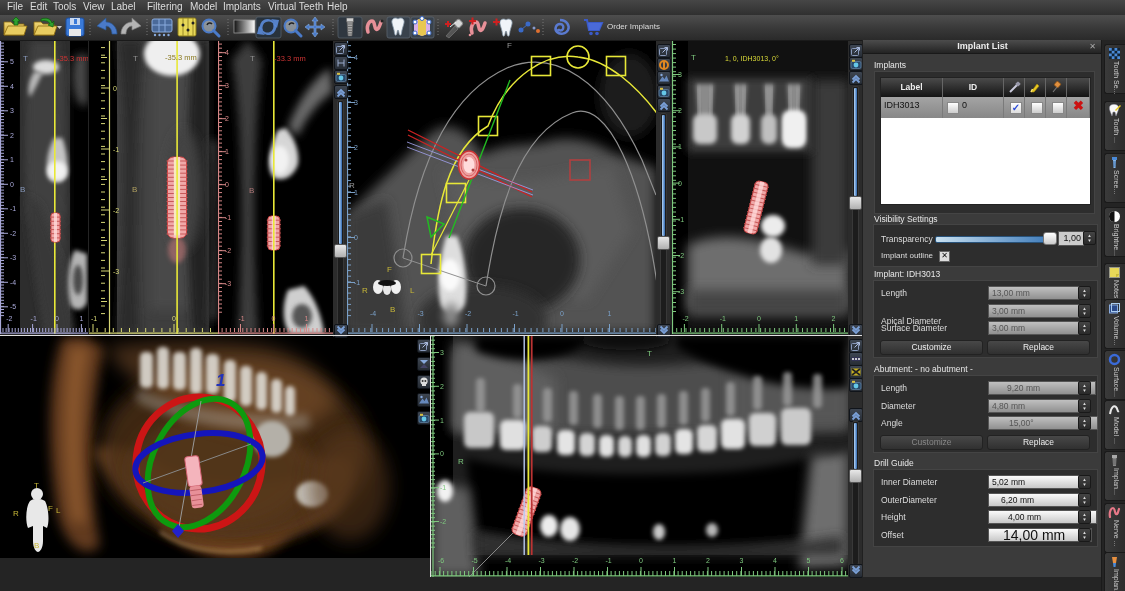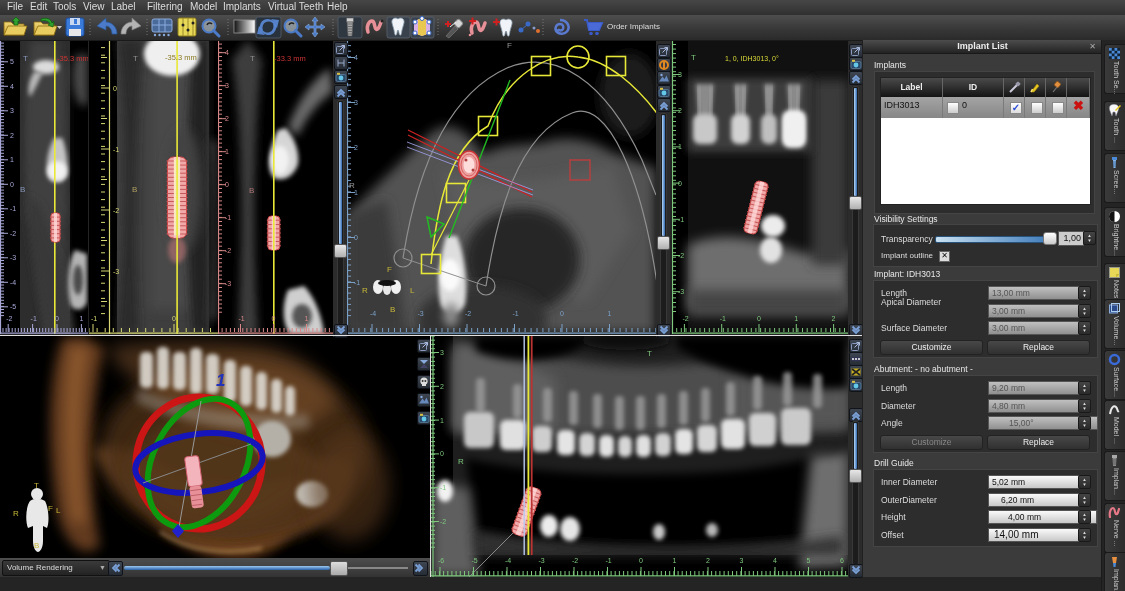--- a/index.html
+++ b/index.html
@@ -628,36 +628,20 @@
         </svg>
       </div>
       <div class="cbtn" style="top:75px">
         <svg width="12" height="12" viewBox="0 0 12 12">
           <rect x="1" y="3.5" width="10" height="7" rx="1.5" fill="#2a4a6a" stroke="#6688aa" stroke-width="0.7"></rect>
           <circle cx="6" cy="7" r="2.4" fill="#66c8e8"></circle>
           <rect x="2" y="1.8" width="3" height="2" fill="#d8c040"></rect>
         </svg>
       </div>
     </div>
-    <div style="position:absolute;left:0px;top:558px;width:430px;height:19px;background:linear-gradient(180deg,#4e4e4e,#333)">
-      <div style="position:absolute;left:2px;top:2px;width:102px;height:14px;background:linear-gradient(180deg,#3a3a3a,#232323);border:1px solid #111;border-radius:2px;color:#ddd;font-size:8px;line-height:13px;padding-left:4px">Volume Rendering<span style="position:absolute;right:3px;top:0px;color:#aaa;font-size:7px">▼</span></div>
-      <div class="cbtn" style="left:108px;top:3px;width:13px;height:13px">
-        <svg width="12" height="12" viewBox="0 0 12 12">
-          <path d="M7.5,2.5 L4,6 L7.5,9.5 M10.5,2.5 L7,6 L10.5,9.5" stroke="#7aa0d8" stroke-width="1.8" fill="none"></path>
-        </svg>
-      </div>
-      <div style="position:absolute;left:124px;top:8px;width:206px;height:4px;background:linear-gradient(180deg,#9cc8f0,#2860a8);border-radius:2px"></div>
-      <div style="position:absolute;left:346px;top:9px;width:62px;height:2px;background:#888"></div>
-      <div style="position:absolute;left:330px;top:3px;width:16px;height:13px;background:linear-gradient(180deg,#ddd,#aaa);border:1px solid #555;border-radius:2px"></div>
-      <div class="cbtn" style="left:413px;top:3px;width:13px;height:13px">
-        <svg width="12" height="12" viewBox="0 0 12 12">
-          <path d="M4.5,2.5 L8,6 L4.5,9.5 M1.5,2.5 L5,6 L1.5,9.5" stroke="#7aa0d8" stroke-width="1.8" fill="none"></path>
-        </svg>
-      </div>
-    </div>
     <div style="position:absolute;left:0;top:334.5px;width:862px;height:1.5px;background:#e0e0e0"></div>
     <div style="position:absolute;left:429.5px;top:336px;width:1.5px;height:241px;background:#e0e0e0"></div>
     <div style="position:absolute;left:0;top:0;width:1125px;height:15px;background:linear-gradient(180deg,#464646,#303030);border-bottom:1px solid #222">
       <span style="position:absolute;left:7px;top:1px;font-size:10px;color:#ddd">File</span>
       <span style="position:absolute;left:30px;top:1px;font-size:10px;color:#ddd">Edit</span>
       <span style="position:absolute;left:53px;top:1px;font-size:10px;color:#ddd">Tools</span>
       <span style="position:absolute;left:83px;top:1px;font-size:10px;color:#ddd">View</span>
       <span style="position:absolute;left:111px;top:1px;font-size:10px;color:#ddd">Label</span>
       <span style="position:absolute;left:147px;top:1px;font-size:10px;color:#ddd">Filtering</span>
       <span style="position:absolute;left:190px;top:1px;font-size:10px;color:#ddd">Model</span>
@@ -842,38 +826,38 @@
       <div style="position:absolute;left:18px;top:211px;font-size:8px;color:#ddd">Implant outline</div>
       <div style="position:absolute;left:76px;top:211px;width:9px;height:9px;background:#ddd;border:1px solid #666;font-size:8px;line-height:8px;text-align:center;color:#111">✕</div>
       <div style="position:absolute;left:11px;top:229px;font-size:8.5px;color:#e8e8e8">Implant: IDH3013</div>
       <div style="position:absolute;left:10px;top:240px;width:223px;height:76px;background:#2d2d2d;border:1px solid #444"></div>
       <div style="position:absolute;left:18px;top:248px;font-size:8.5px;color:#ddd">Length</div>
       <div style="position:absolute;left:125px;top:246px;width:88px;height:12px;background:linear-gradient(180deg,#c0c0c0,#909090);border:1px solid #555;font-size:8.5px;color:#555;line-height:12px;padding-left:3px">13,00 mm</div>
       <div class="spin" style="left:215px;top:246px">
         <span>▲</span>
         <span>▼</span>
       </div>
-      <div style="position:absolute;left:18px;top:257px;font-size:8.5px;color:#ddd">Apical Diameter</div>
+      <div style="position:absolute;left:18px;top:276px;font-size:8.5px;color:#ddd">Apical Diameter</div>
       <div style="position:absolute;left:125px;top:263.5px;width:88px;height:12px;background:linear-gradient(180deg,#c0c0c0,#909090);border:1px solid #555;font-size:8.5px;color:#555;line-height:12px;padding-left:3px">3,00 mm</div>
       <div class="spin" style="left:215px;top:263.5px">
         <span>▲</span>
         <span>▼</span>
       </div>
       <div style="position:absolute;left:18px;top:283.0px;font-size:8.5px;color:#ddd">Surface Diameter</div>
       <div style="position:absolute;left:125px;top:281.0px;width:88px;height:12px;background:linear-gradient(180deg,#c0c0c0,#909090);border:1px solid #555;font-size:8.5px;color:#555;line-height:12px;padding-left:3px">3,00 mm</div>
       <div class="spin" style="left:215px;top:281.0px">
         <span>▲</span>
         <span>▼</span>
       </div>
       <div style="position:absolute;left:17px;top:299.5px;width:101px;height:13px;background:linear-gradient(180deg,#484848,#303030);border:1px solid #222;border-radius:3px;text-align:center;font-size:8.5px;color:#eee;line-height:13px">Customize</div>
       <div style="position:absolute;left:124px;top:299.5px;width:101px;height:13px;background:linear-gradient(180deg,#484848,#303030);border:1px solid #222;border-radius:3px;text-align:center;font-size:8.5px;color:#eee;line-height:13px">Replace</div>
       <div style="position:absolute;left:11px;top:324px;font-size:8.5px;color:#e8e8e8">Abutment: - no abutment -</div>
       <div style="position:absolute;left:10px;top:335px;width:223px;height:76px;background:#2d2d2d;border:1px solid #444"></div>
       <div style="position:absolute;left:18px;top:343px;font-size:8.5px;color:#ddd">Length</div>
-      <div style="position:absolute;left:125px;top:341px;width:88px;height:12px;background:linear-gradient(180deg,#c0c0c0,#909090);border:1px solid #555;font-size:8.5px;color:#555;line-height:12px;padding-left:3px">9,20 mm</div>
+      <div style="position:absolute;left:125px;top:341px;width:88px;height:12px;background:linear-gradient(180deg,#c0c0c0,#909090);border:1px solid #555;font-size:8.5px;color:#555;line-height:12px;padding-left:18px">9,20 mm</div>
       <div class="spin" style="left:215px;top:341px">
         <span>▲</span>
         <span>▼</span>
       </div>
       <div style="position:absolute;left:18px;top:360.5px;font-size:8.5px;color:#ddd">Diameter</div>
       <div style="position:absolute;left:125px;top:358.5px;width:88px;height:12px;background:linear-gradient(180deg,#c0c0c0,#909090);border:1px solid #555;font-size:8.5px;color:#555;line-height:12px;padding-left:3px">4,80 mm</div>
       <div class="spin" style="left:215px;top:358.5px">
         <span>▲</span>
         <span>▼</span>
       </div>
@@ -899,21 +883,21 @@
         <span>▲</span>
         <span>▼</span>
       </div>
       <div style="position:absolute;left:18px;top:472.0px;font-size:8.5px;color:#ddd">Height</div>
       <div style="position:absolute;left:125px;top:470.0px;width:88px;height:12px;background:linear-gradient(180deg,#fafafa,#c8c8c8);border:1px solid #555;font-size:8.5px;color:#111;line-height:12px;padding-left:19px">4,00 mm</div>
       <div class="spin" style="left:215px;top:470.0px">
         <span>▲</span>
         <span>▼</span>
       </div>
       <div style="position:absolute;left:18px;top:489.5px;font-size:8.5px;color:#ddd">Offset</div>
-      <div style="position:absolute;left:125px;top:487.5px;width:88px;height:12px;background:linear-gradient(180deg,#fafafa,#c8c8c8);border:1px solid #555;font-size:10px;color:#111;line-height:12px;padding-left:5px">14,00 mm</div>
+      <div style="position:absolute;left:125px;top:487.5px;width:88px;height:12px;background:linear-gradient(180deg,#fafafa,#c8c8c8);border:1px solid #555;font-size:14px;color:#111;line-height:12px;padding-left:14px">14,00 mm</div>
       <div class="spin" style="left:215px;top:487.5px">
         <span>▲</span>
         <span>▼</span>
       </div>
     </div>
     <div style="position:absolute;left:1101px;top:40px;width:24px;height:551px;background:#242424;border-left:1px solid #1a1a1a">
       <div style="position:absolute;left:2px;top:4px;width:22px;height:48px;background:linear-gradient(90deg,#3a3a3a,#2c2c2c);border:1px solid #1a1a1a;border-right:none;border-radius:3px 0 0 3px"></div>
       <div style="position:absolute;left:6px;top:7px">
         <svg width="13" height="13" viewBox="0 0 13 13">
           <rect x="1" y="1" width="11" height="11" fill="#123"></rect>

